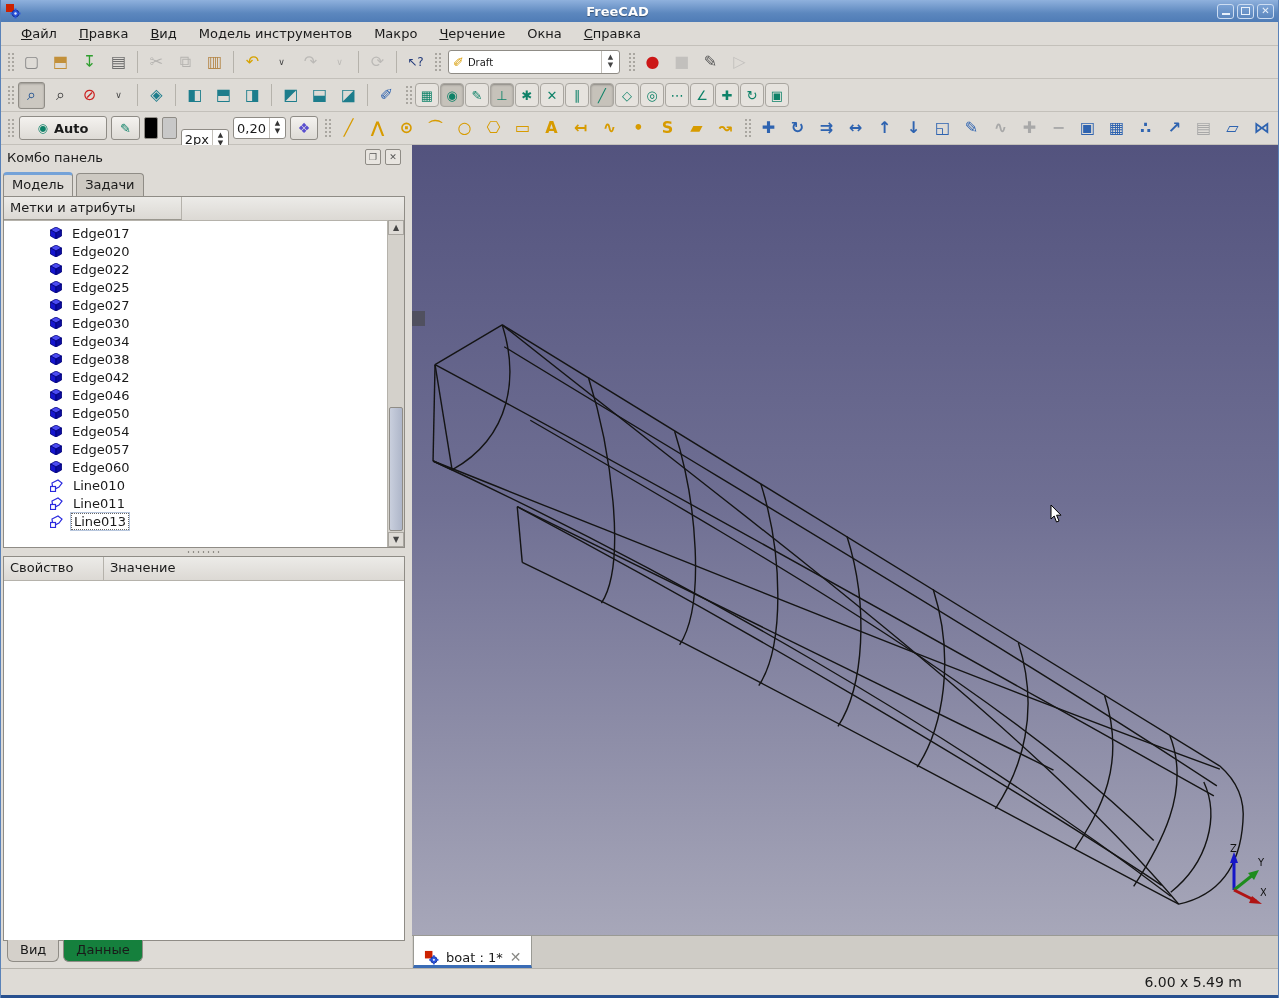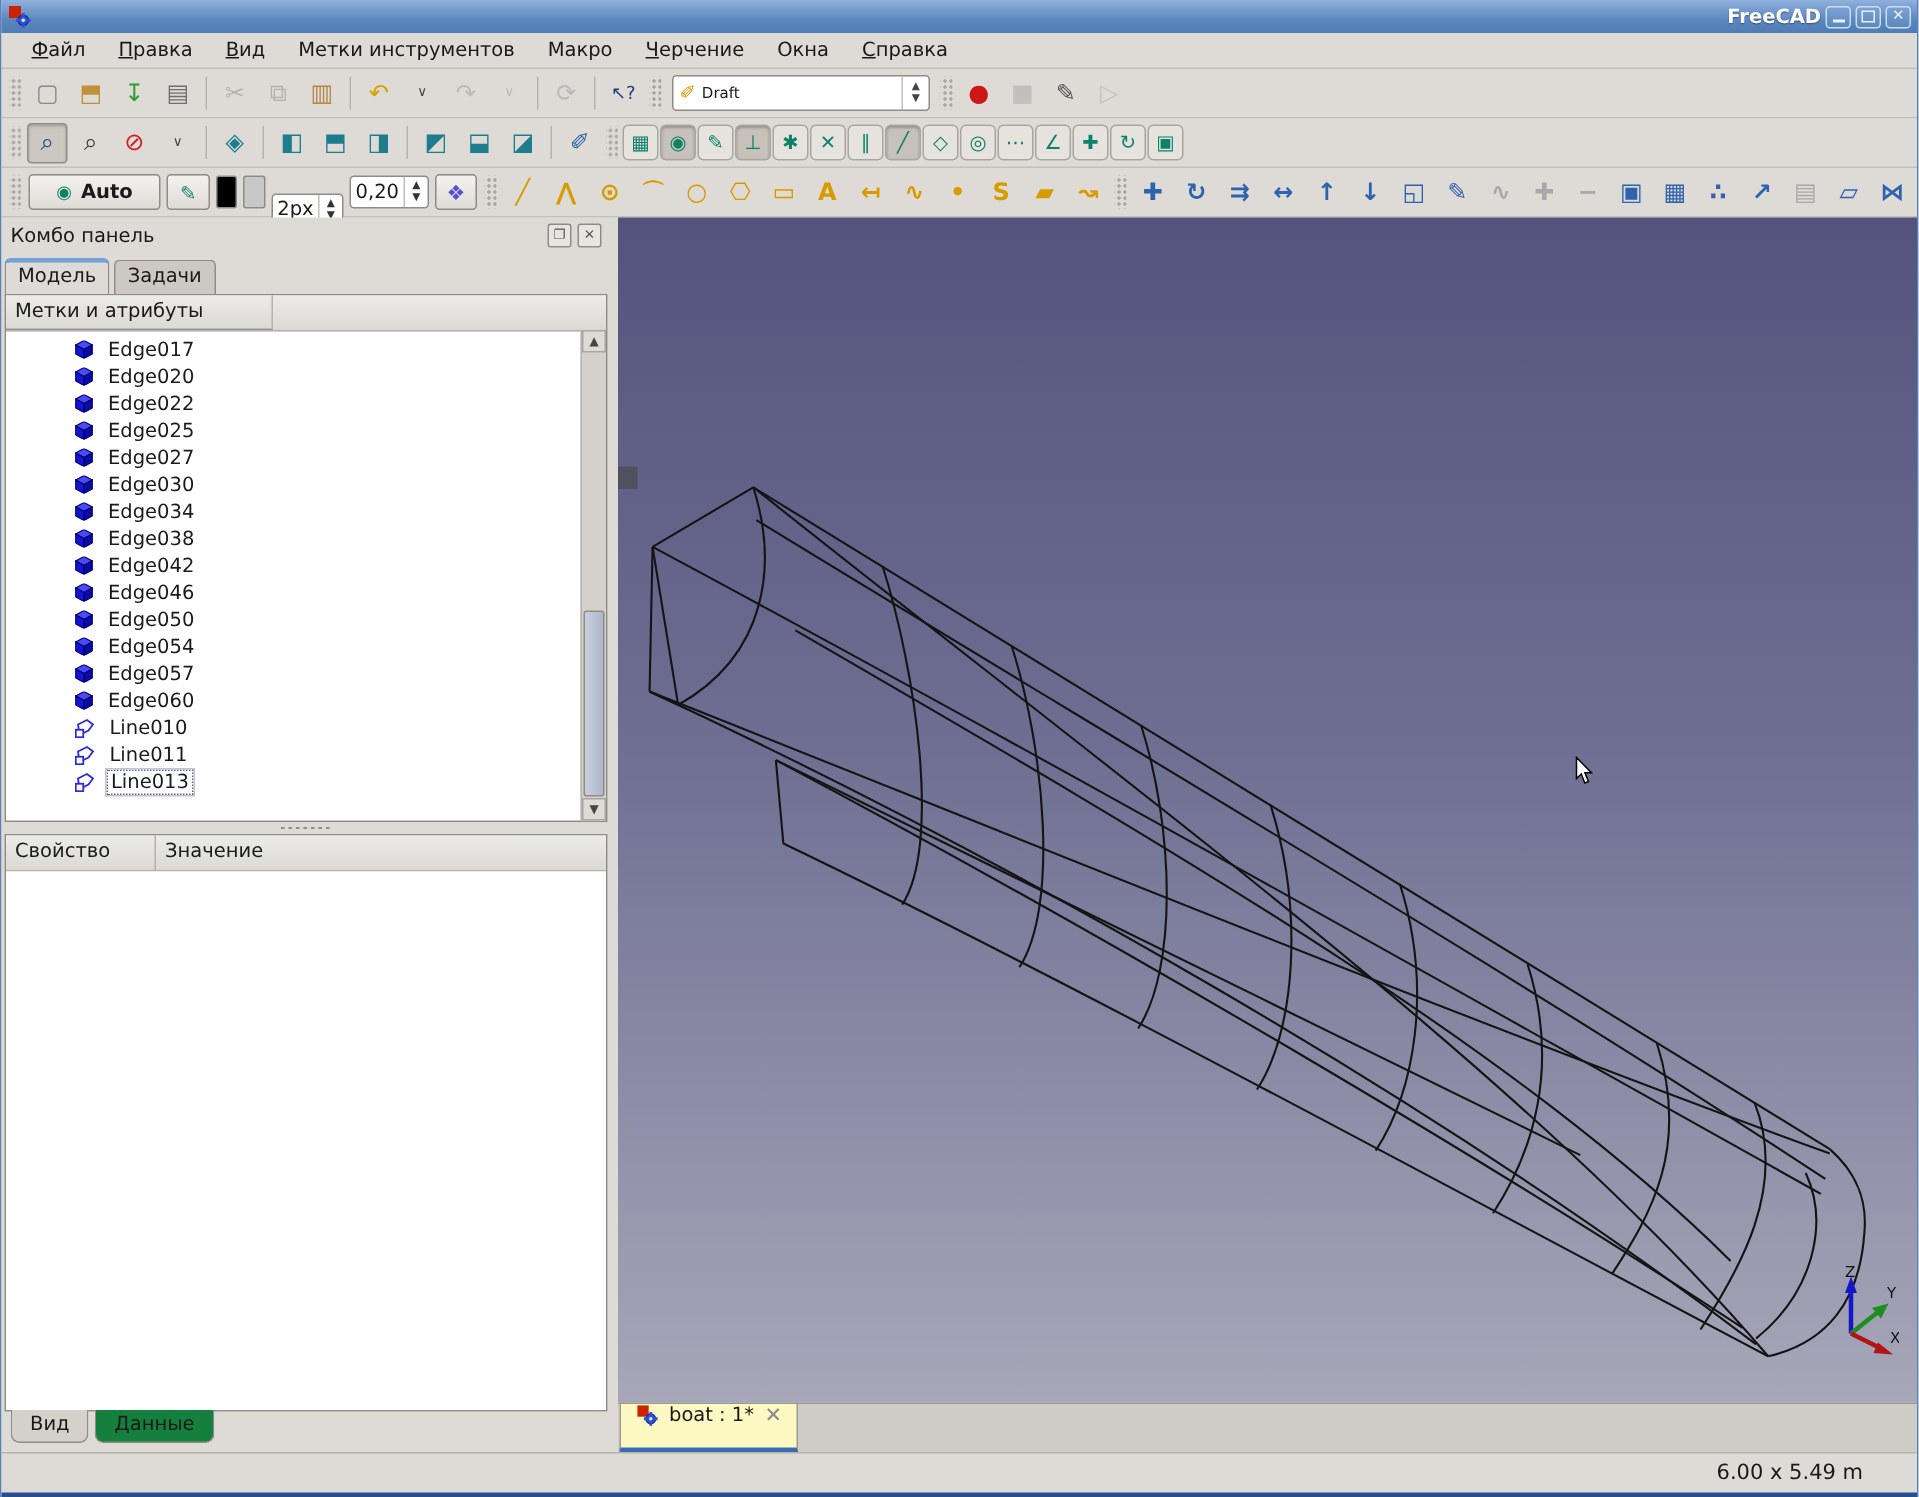--- a/index.html
+++ b/index.html
@@ -1,20 +1,20 @@
 <!DOCTYPE html>
 <html><head>
 <meta charset="utf-8">
 <style>
   html,body{margin:0;padding:0;}
   body{width:1279px;height:998px;overflow:hidden;font-family:"DejaVu Sans","Liberation Sans",sans-serif;font-size:13px;background:#dedbd6;color:#1a1a1a;-webkit-font-smoothing:antialiased;}
   .win{width:1279px;height:998px;display:flex;flex-direction:column;border-left:1px solid #5a82b8;border-right:1px solid #5a82b8;box-sizing:border-box;}
   
   .titlebar{height:22px;background:linear-gradient(#8fb1dd,#5c87be 60%,#4f7cb6);display:flex;align-items:center;padding:0 4px;flex:0 0 auto;}
-  .title-text{flex:1;text-align:right;color:#fff;font-weight:bold;font-size:13px;text-shadow:0 1px 1px rgba(0,0,0,.4);}
+  .title-text{flex:1;text-align:center;color:#fff;font-weight:bold;font-size:13px;text-shadow:0 1px 1px rgba(0,0,0,.4);}
   .winbtn{width:17px;height:15px;border:1px solid #cdddf2;border-radius:3px;margin-left:3px;background:linear-gradient(#7ba2d4,#5c87be);display:flex;align-items:center;justify-content:center;color:#e8f0fa;font-size:10px;line-height:1;box-sizing:border-box;cursor:default;}
   .winbtn .bar{width:8px;height:0;border-bottom:2px solid #e8f0fa;margin-top:6px;}
   .winbtn .box{width:7px;height:6px;border:1px solid #e8f0fa;}
   
   .menubar{height:23px;background:#dedbd6;border-bottom:1px solid #c3c0ba;display:flex;align-items:center;padding-left:10px;gap:2px;flex:0 0 auto;}
   .menu-item{padding:2px 10px;white-space:nowrap;}
   .mn{text-decoration:underline;}
   
   .toolbar{height:32px;background:#dedbd6;border-bottom:1px solid #c3c0ba;display:flex;align-items:center;padding:0 2px;flex:0 0 auto;}
   .grip{width:8px;height:22px;margin:0 3px;background-image:radial-gradient(#a9a6a0 1px,transparent 1.2px);background-size:4px 4px;background-position:1px 1px;flex:0 0 auto;}
@@ -72,21 +72,21 @@
   
   .vsplit{width:5px;flex:0 0 auto;background:#dedbd6;}
   .viewcol{flex:1;display:flex;flex-direction:column;min-width:0;}
   .canvas{flex:1;position:relative;background:linear-gradient(#53537e,#6f6f93 45%,#a7a7b9);overflow:hidden;}
   .canvas svg.wire{position:absolute;inset:0;width:100%;height:100%;}
   .wire path{fill:none;stroke:#141414;stroke-width:1.4;}
   .miniquad{position:absolute;left:0;top:166px;width:13px;height:15px;background:#50505f;}
   .axisgizmo{position:absolute;right:12px;bottom:26px;}
   .cursor{position:absolute;left:638px;top:359px;}
   .tabstrip{height:32px;background:#cfccc6;border-top:1px solid #9a9a94;display:flex;align-items:stretch;flex:0 0 auto;}
-  .doctab{display:flex;align-items:flex-start;gap:7px;padding:0 10px;background:#fef9c3;border:1px solid #9a9a94;border-top:none;border-bottom:3px solid #3a6cb5;margin-left:1px;box-sizing:border-box;}
+  .doctab{display:flex;align-items:flex-end;gap:7px;padding:0 10px;background:#ffffff;border:1px solid #9a9a94;border-top:none;border-bottom:3px solid #3a6cb5;margin-left:1px;box-sizing:border-box;}
   .doctab .dclose{color:#8a8a86;font-weight:bold;font-size:14px;}
   
   .statusbar{height:30px;background:#dedbd6;border-top:1px solid #b5b2ab;border-bottom:3px solid #27508f;display:flex;align-items:center;justify-content:flex-end;padding-right:36px;font-size:14px;flex:0 0 auto;box-sizing:border-box;}
 </style>
 </head>
 <body>
 
 <div class="win">
 
   <div class="titlebar">
@@ -108,21 +108,21 @@
     <span class="winbtn">
         <span class="box"></span>
       </span>
     <span class="winbtn">✕</span>
   </div>
 
   <div class="menubar">
     <div class="menu-item"><span class="mn">Ф</span><span>айл</span></div>
       <div class="menu-item"><span class="mn">П</span><span>равка</span></div>
       <div class="menu-item"><span class="mn">В</span><span>ид</span></div>
-      <div class="menu-item"><span class="mn"></span><span>Метки инструментов</span></div>
+      <div class="menu-item"><span class="mn"></span><span>Модель инструментов</span></div>
       <div class="menu-item"><span class="mn"></span><span>Макро</span></div>
       <div class="menu-item"><span class="mn">Ч</span><span>ерчение</span></div>
       <div class="menu-item"><span class="mn"></span><span>Окна</span></div>
       <div class="menu-item"><span class="mn">С</span><span>правка</span></div>
   </div>
 
   <div class="toolbar">
     <div class="grip"></div>
     <div class="tgroup">
         <button class="tbtn" title="Создать">

